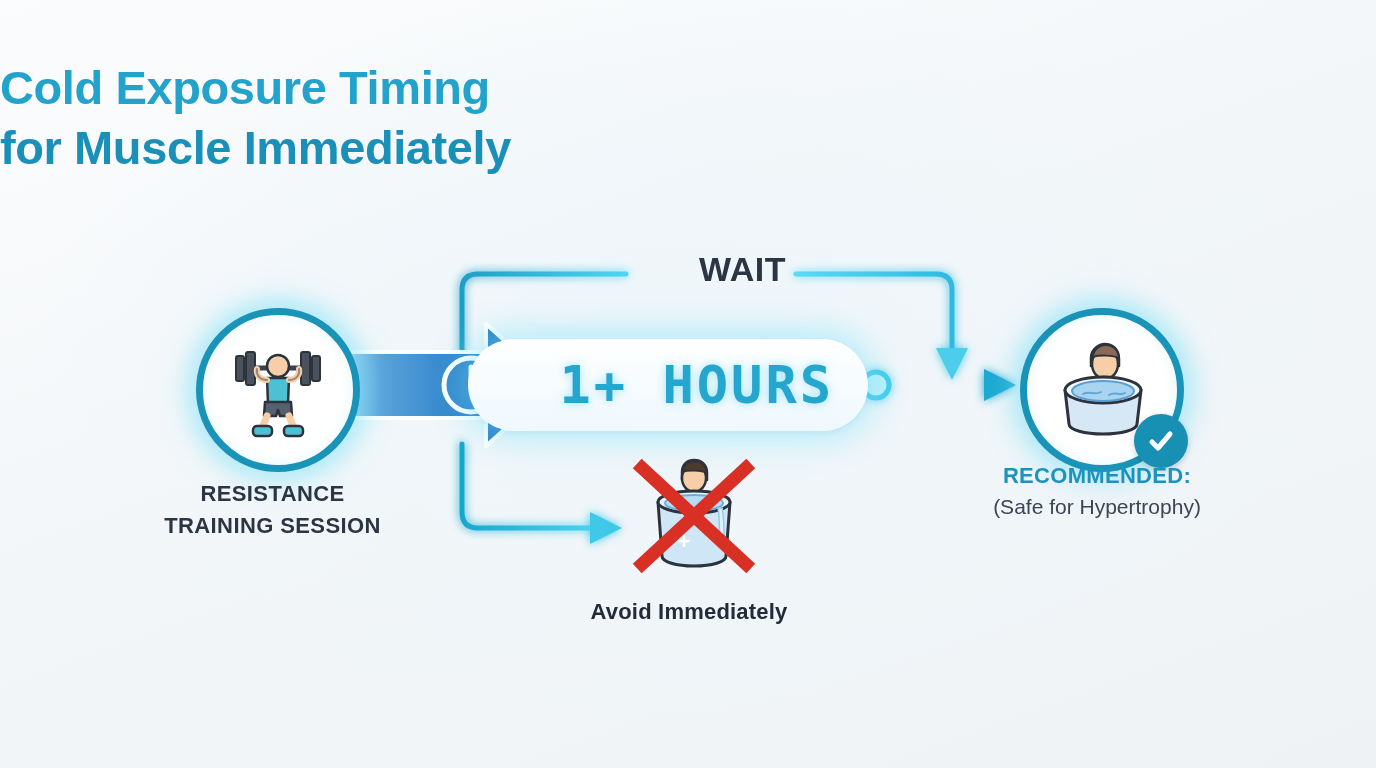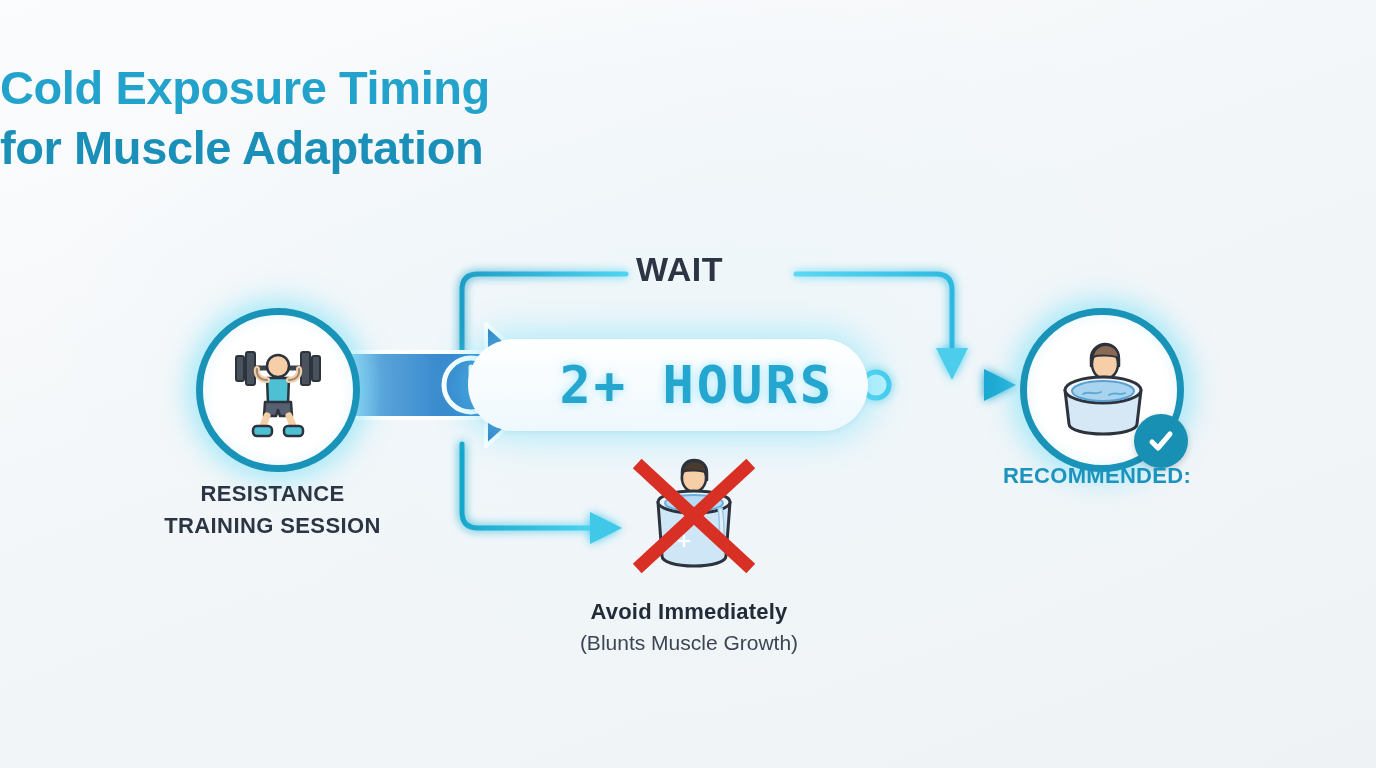--- a/index.html
+++ b/index.html
@@ -48,21 +48,21 @@
     height: 768px;
     pointer-events: none;
   }
 
   
   .wait-label {
     position: absolute;
     left: 636px;
     top: 250px;
     width: 150px;
-    text-align: left;
+    text-align: right;
     font-size: 34px;
     font-weight: bold;
     letter-spacing: 0.5px;
     color: #2b3543;
     text-shadow: 0 1px 0 rgba(255,255,255,0.9);
   }
 
   
   .node-circle {
     position: absolute;
@@ -197,21 +197,21 @@
     letter-spacing: 0.3px;
   }
 </style>
 </head>
 <body>
 
 <div class="canvas">
 
   <div class="title-block">
     <div class="title-line l1">Cold Exposure Timing</div>
-    <div class="title-line l2">for Muscle Adaptation</div>
+    <div class="title-line l2">for Muscle Immediately</div>
   </div>
 
   <svg class="wires" viewBox="0 0 1376 768" xmlns="http://www.w3.org/2000/svg">
     <defs>
       <linearGradient id="wireGradA" x1="0" y1="0" x2="1" y2="0">
         <stop offset="0%" stop-color="#1f9fc6"></stop>
         <stop offset="100%" stop-color="#4fd4f2"></stop>
       </linearGradient>
       <linearGradient id="wireGradB" x1="0" y1="0" x2="1" y2="0">
         <stop offset="0%" stop-color="#5bd8f4"></stop>
@@ -273,21 +273,21 @@
     </defs>
     <polygon points="0,30 150,30 150,2 218,63 150,124 150,96 0,96" fill="url(#bigArrowGrad)" stroke="#ffffff" stroke-width="4" stroke-linejoin="round"></polygon>
     <g>
       <circle cx="135" cy="63" r="27" fill="none" stroke="#ffffff" stroke-width="5"></circle>
       <line x1="135" y1="63" x2="135" y2="45" stroke="#ffffff" stroke-width="5" stroke-linecap="round"></line>
       <line x1="135" y1="63" x2="148" y2="76" stroke="#ffffff" stroke-width="5" stroke-linecap="round"></line>
     </g>
   </svg>
 
   <div class="timer-pill">
-    <span class="timer-text">2+ HOURS</span>
+    <span class="timer-text">1+ HOURS</span>
   </div>
 
   <div class="node-circle left">
     <svg width="104" height="104" viewBox="0 0 104 104" xmlns="http://www.w3.org/2000/svg">
 
       <line x1="16" y1="30" x2="88" y2="30" stroke="#3a424d" stroke-width="5" stroke-linecap="round"></line>
 
       <rect x="10" y="18" width="8" height="25" rx="2" fill="#4a525e" stroke="#2c333c" stroke-width="2"></rect>
       <rect x="20" y="14" width="9" height="33" rx="2" fill="#4a525e" stroke="#2c333c" stroke-width="2"></rect>
 
@@ -362,20 +362,20 @@
     </g>
   </svg>
 
   <div class="caption left-cap">
     <div class="head">RESISTANCE</div>
     <div class="head">TRAINING SESSION</div>
   </div>
 
   <div class="caption center-cap">
     <div class="head">Avoid Immediately</div>
-    <div class="sub">(Blunts Muscle Growth)</div>
   </div>
 
   <div class="caption right-cap">
     <div class="head">RECOMMENDED:</div>
+    <div class="sub">(Safe for Hypertrophy)</div>
   </div>
 
 </div>
 
 </body></html>

